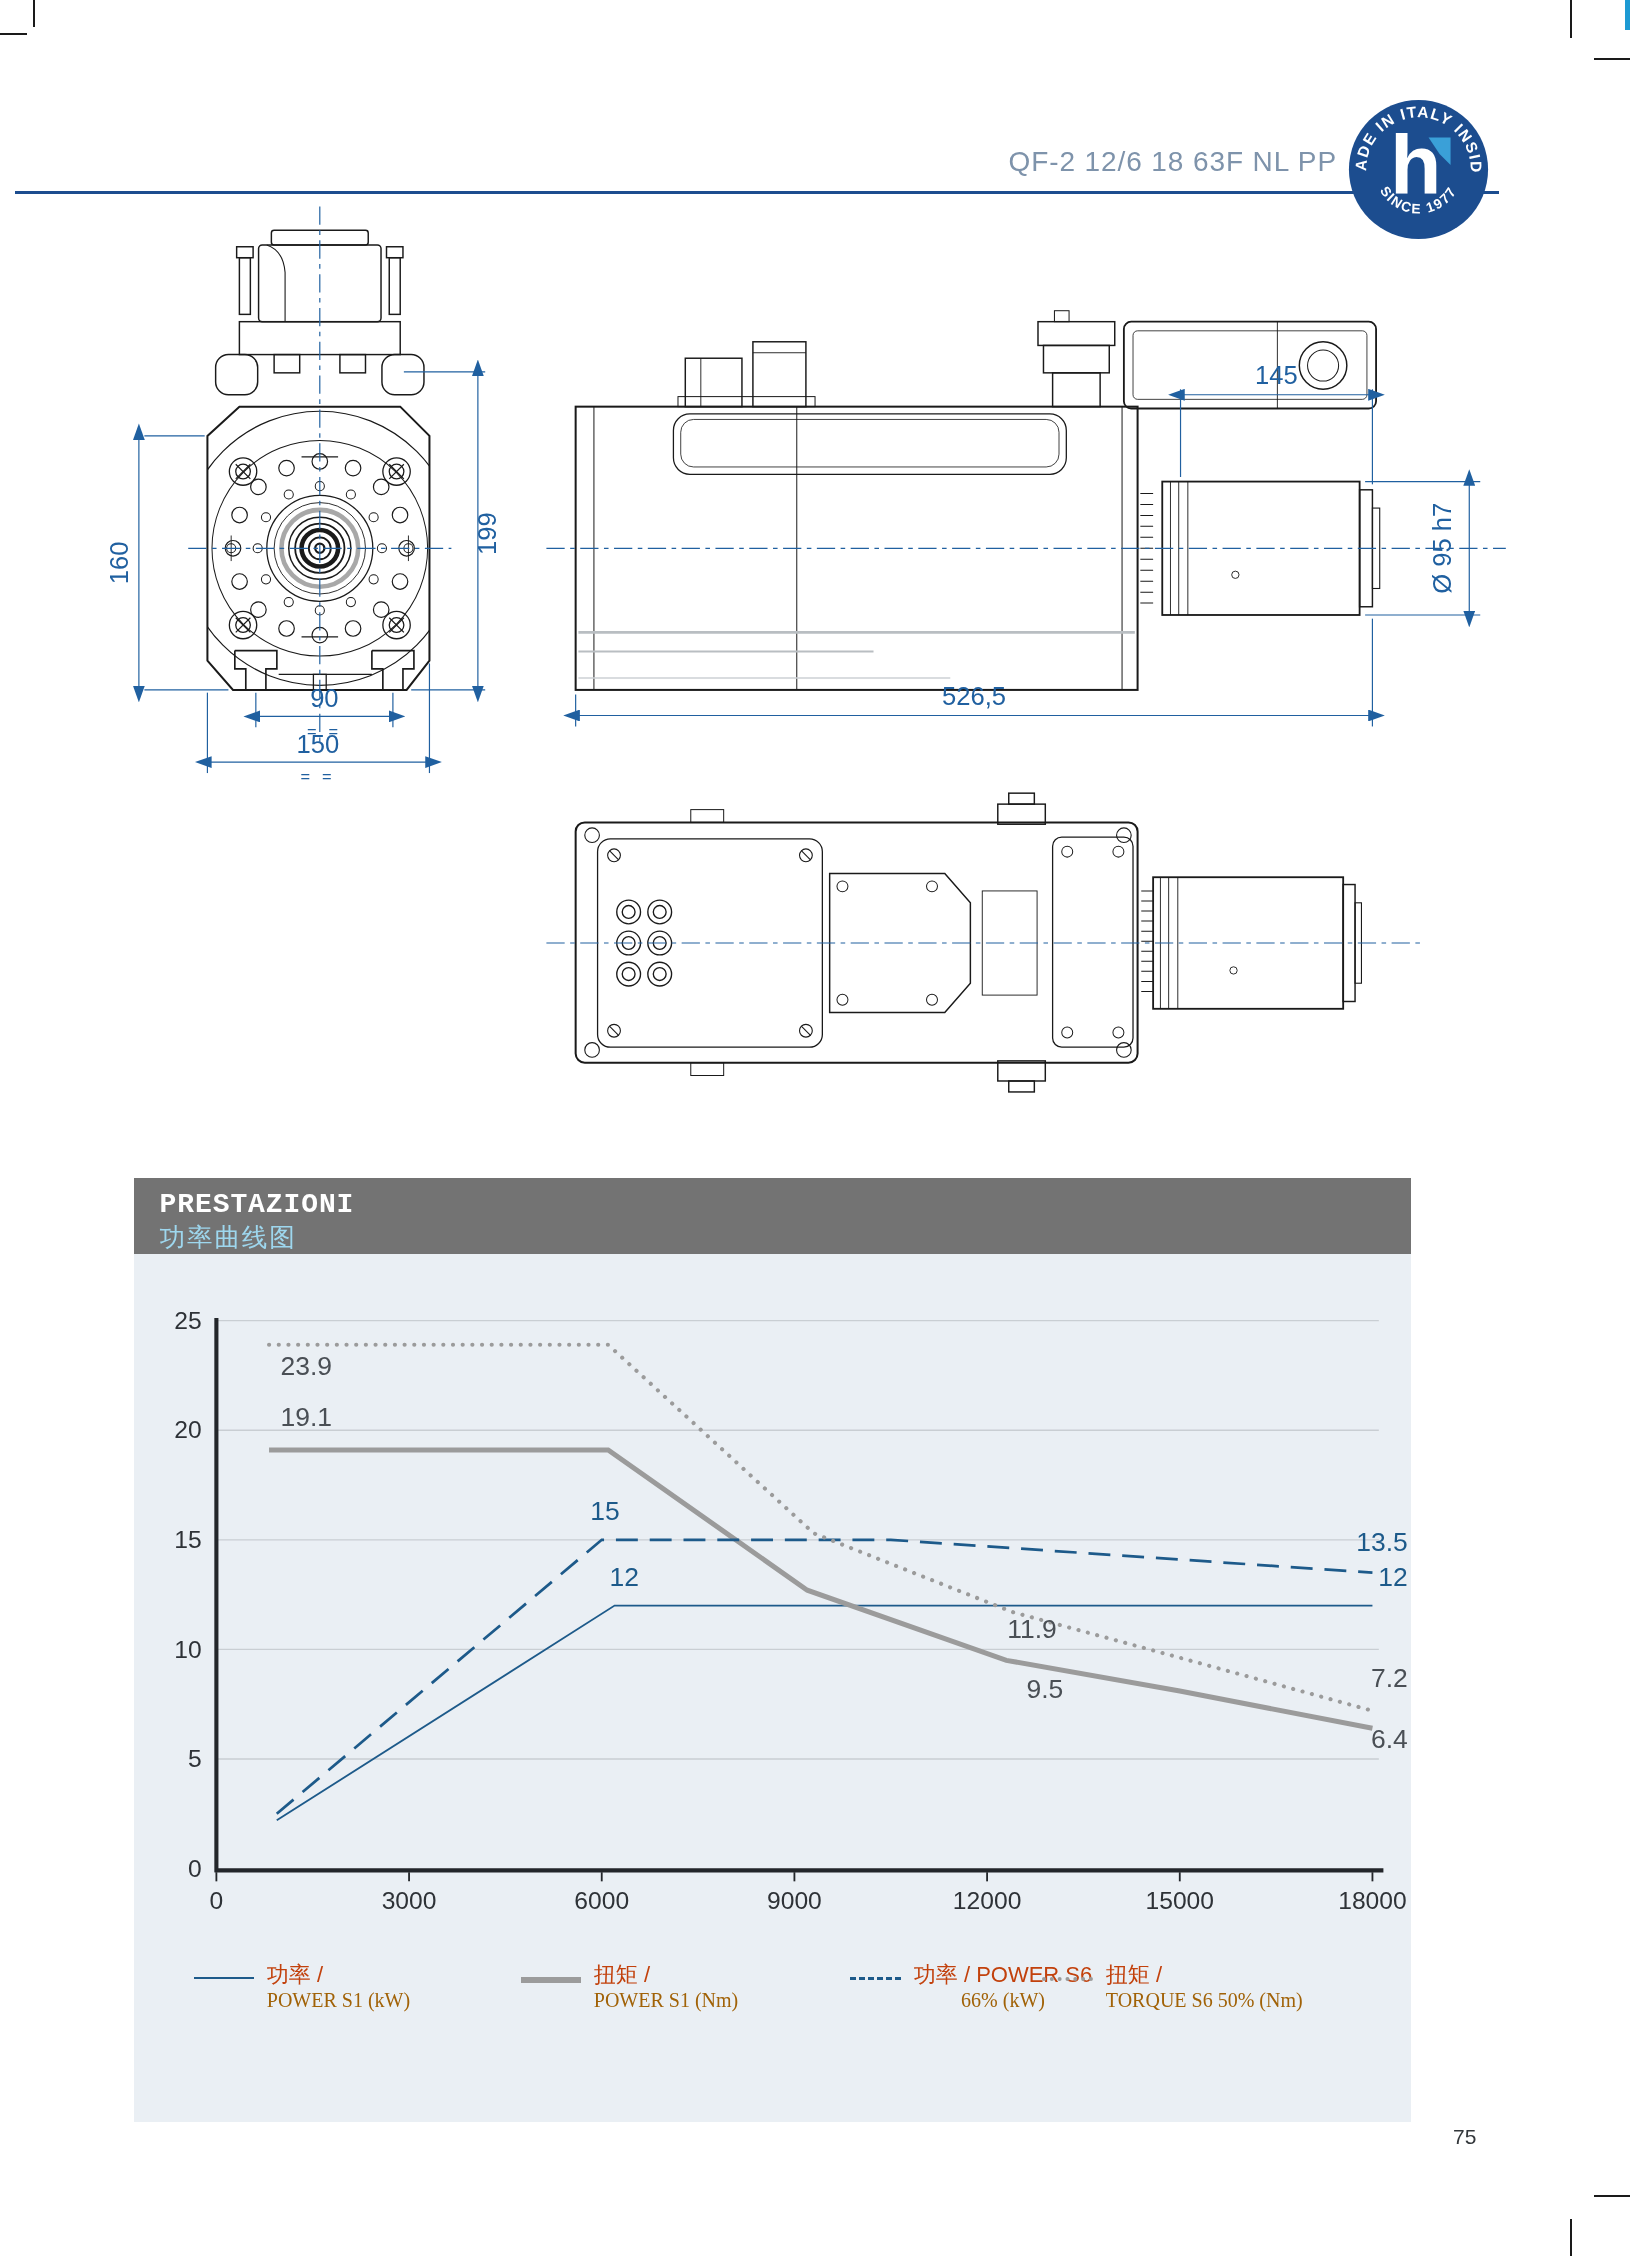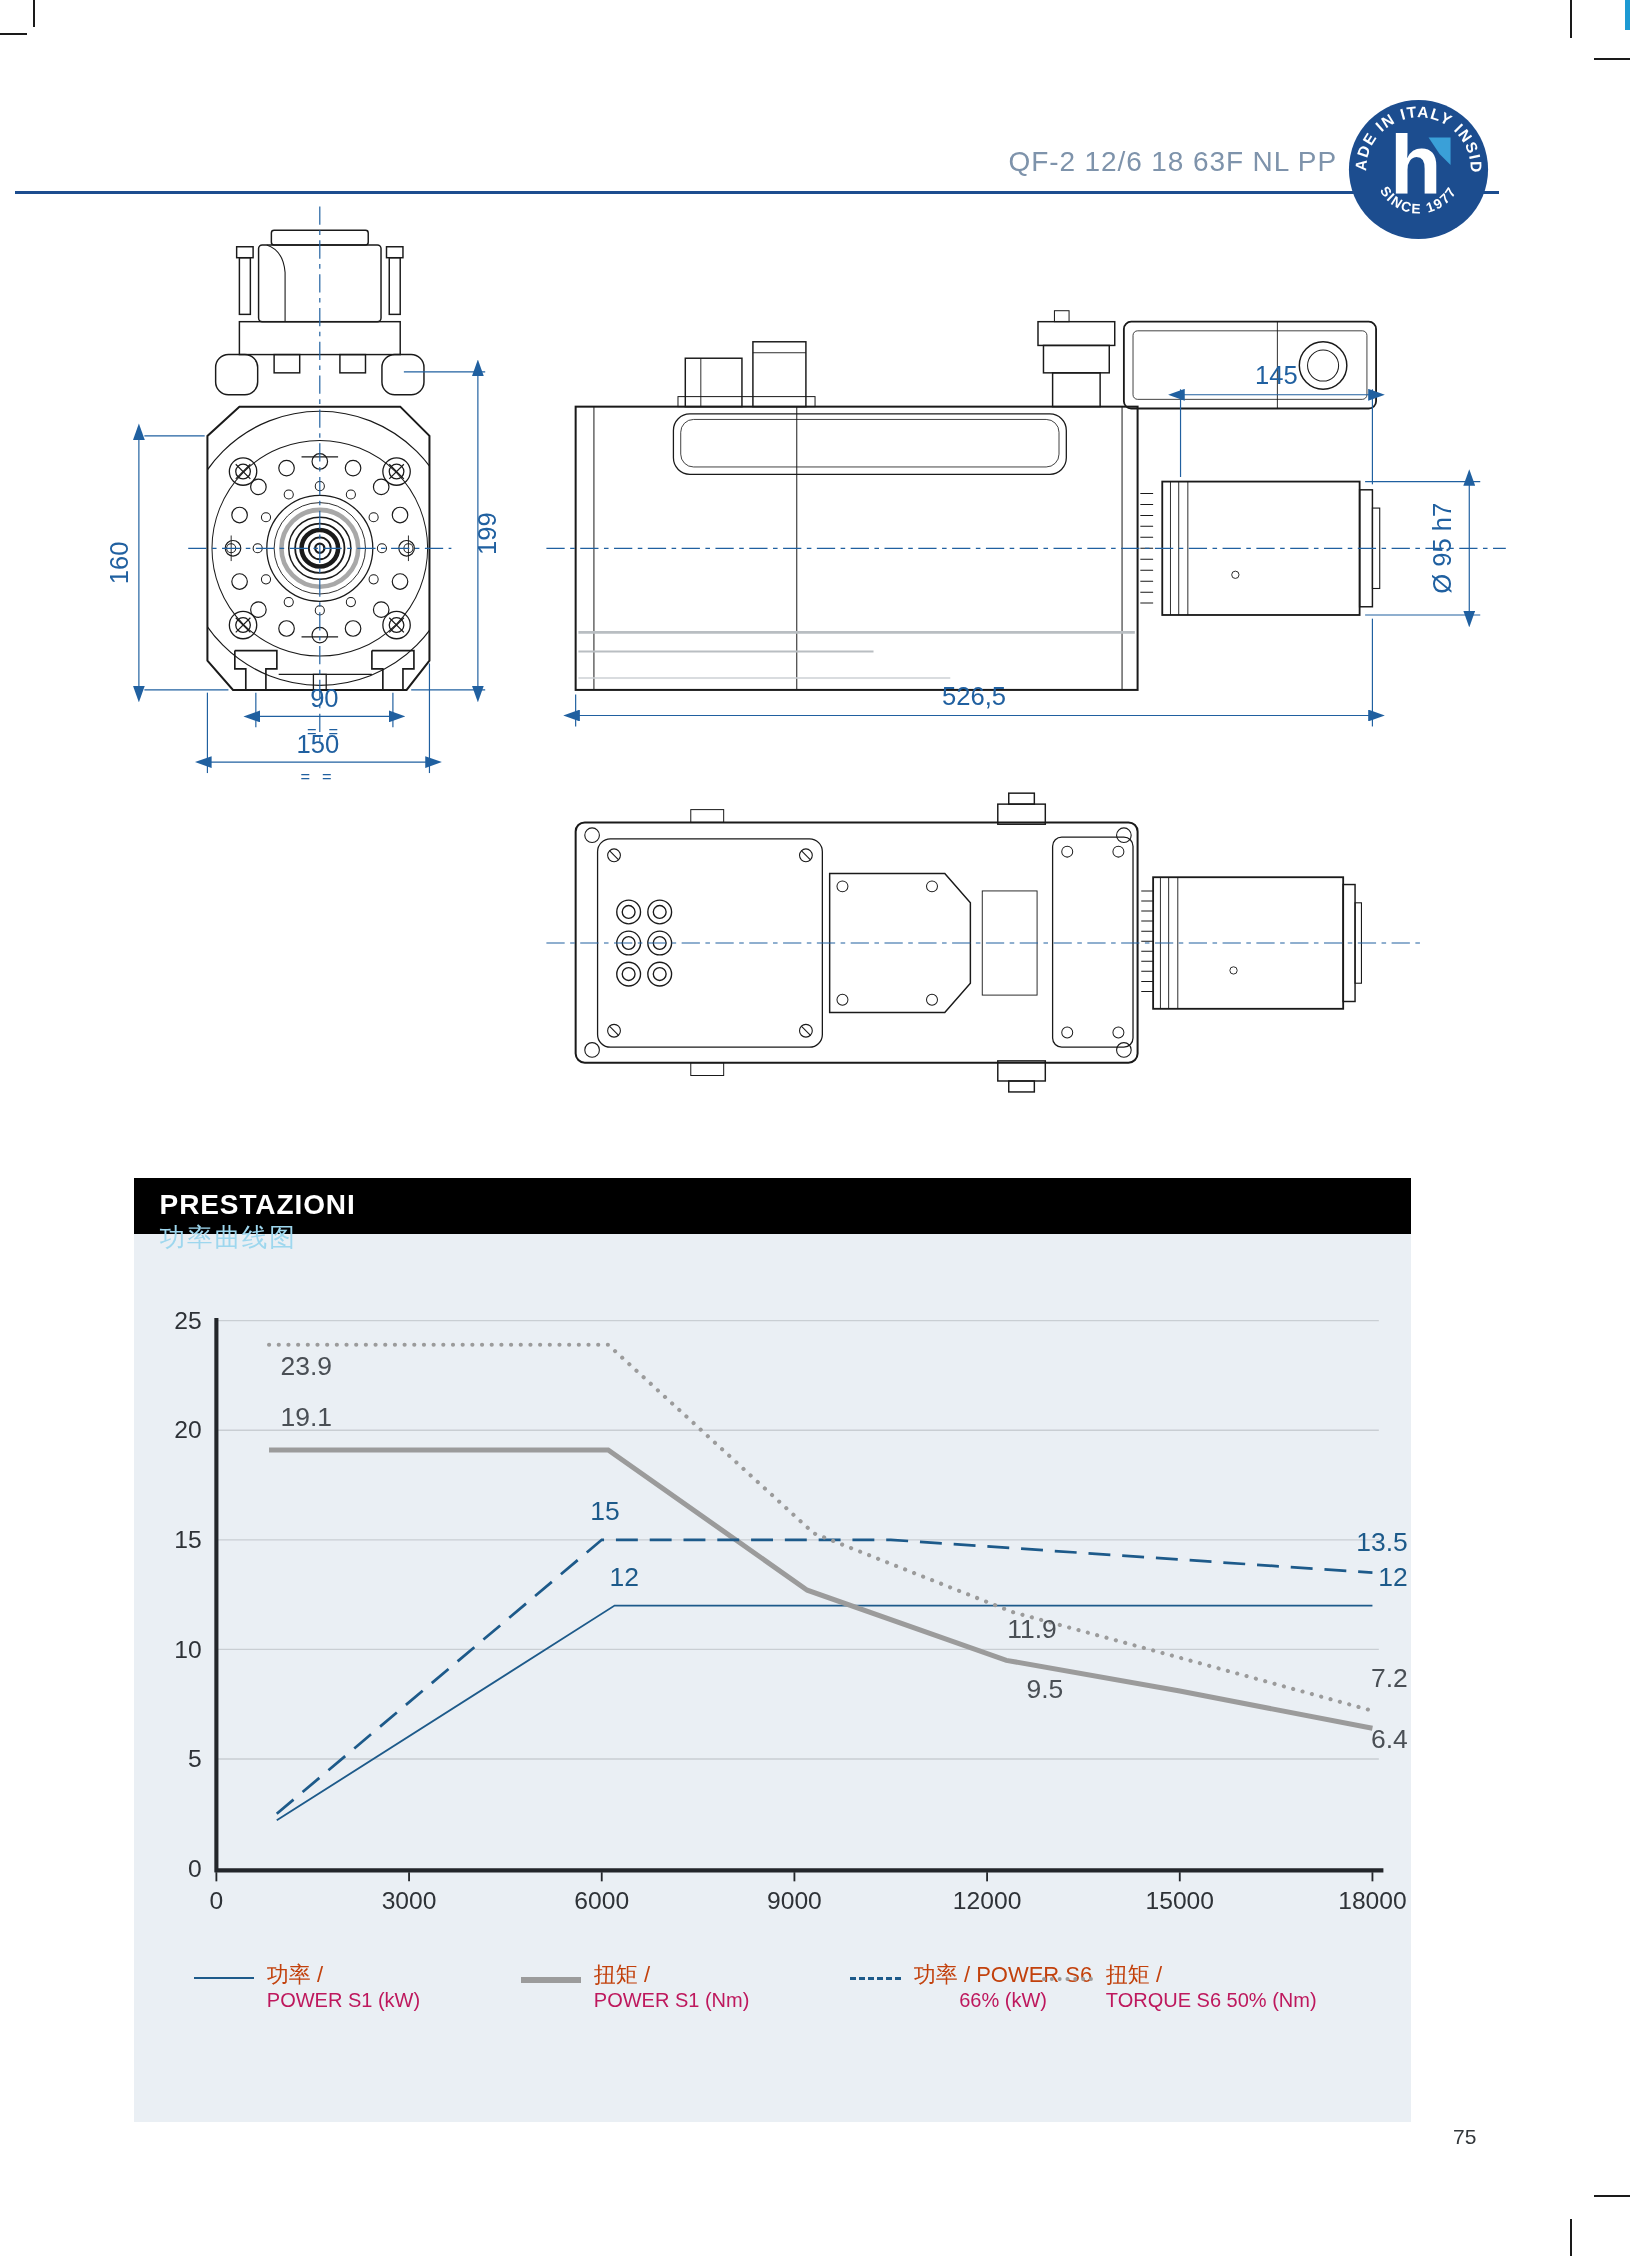--- a/index.html
+++ b/index.html
@@ -6,35 +6,35 @@
   #root{position:relative;width:1631px;height:2257px;background:#ffffff;overflow:hidden;
         font-family:"Liberation Sans", sans-serif;}
   .abs{position:absolute;}
   
   #product-code{position:absolute;top:146px;right:294px;font-size:28px;letter-spacing:0.9px;color:#7e93ab;}
   #header-rule{position:absolute;left:14.6px;top:191px;width:1484px;height:2.7px;background:#1c4d8f;}
   
   .crop{position:absolute;background:#1a1a1a;}
   
   #chart-panel{position:absolute;left:134px;top:1178px;width:1277px;height:944px;background:#eaeff4;}
-  #chart-titlebar{position:absolute;left:0;top:0;width:100%;height:56px;background:#000000;}
+  #chart-titlebar{position:absolute;left:0;top:0;width:100%;height:76px;background:#737373;font-family:Liberation Mono, monospace;}
   #chart-title{position:absolute;left:25.6px;top:11px;font-size:28px;font-weight:bold;color:#ffffff;letter-spacing:0.9px;}
   #chart-subtitle{position:absolute;left:25.6px;top:42px;font-size:25.6px;color:#9ed7ee;letter-spacing:1.8px;}
   #chart-svg{position:absolute;left:134px;top:1254px;}
   #chart-svg text.tick{font-family:"Liberation Sans",sans-serif;font-size:27px;fill:#2e3237;}
   #chart-svg text.ann{font-family:"Liberation Sans",sans-serif;font-size:29px;}
   
   .legend-item{position:absolute;display:flex;align-items:flex-start;}
   .lg-swatch{display:inline-block;width:60px;margin-top:16.4px;margin-right:12.8px;}
   .sw-solid-thin{border-top:2.7px solid #1d5a8a;}
   .sw-solid-thick{border-top:6.4px solid #9b9b9b;}
   .sw-dashed{border-top:3.7px dashed #1d5a8a;}
   .sw-dotted{border-top:4.6px dotted #9b9b9b;}
   .lg-l1{font-size:22px;color:#c2410c;line-height:27.4px;white-space:nowrap;}
-  .lg-l2{font-size:20px;color:#be185d;line-height:25.6px;white-space:nowrap;}
+  .lg-l2{font-size:20px;color:#a16207;line-height:25.6px;white-space:nowrap;font-family:Liberation Serif, serif;}
   #page-number{position:absolute;left:1453px;top:2125px;font-size:21px;font-weight:normal;color:#33373b;}
   #blue-sliver{position:absolute;right:0;top:0;width:6.4px;height:30px;background:#1d9ad3;}
   svg text{font-family:"Liberation Sans",sans-serif;}
   .dimtext{font-size:28px;fill:#2060a0;}
   .eqtext{font-size:18px;fill:#2060a0;letter-spacing:4px;}
 </style>
 </head>
 <body>
 
 <div id="root">

